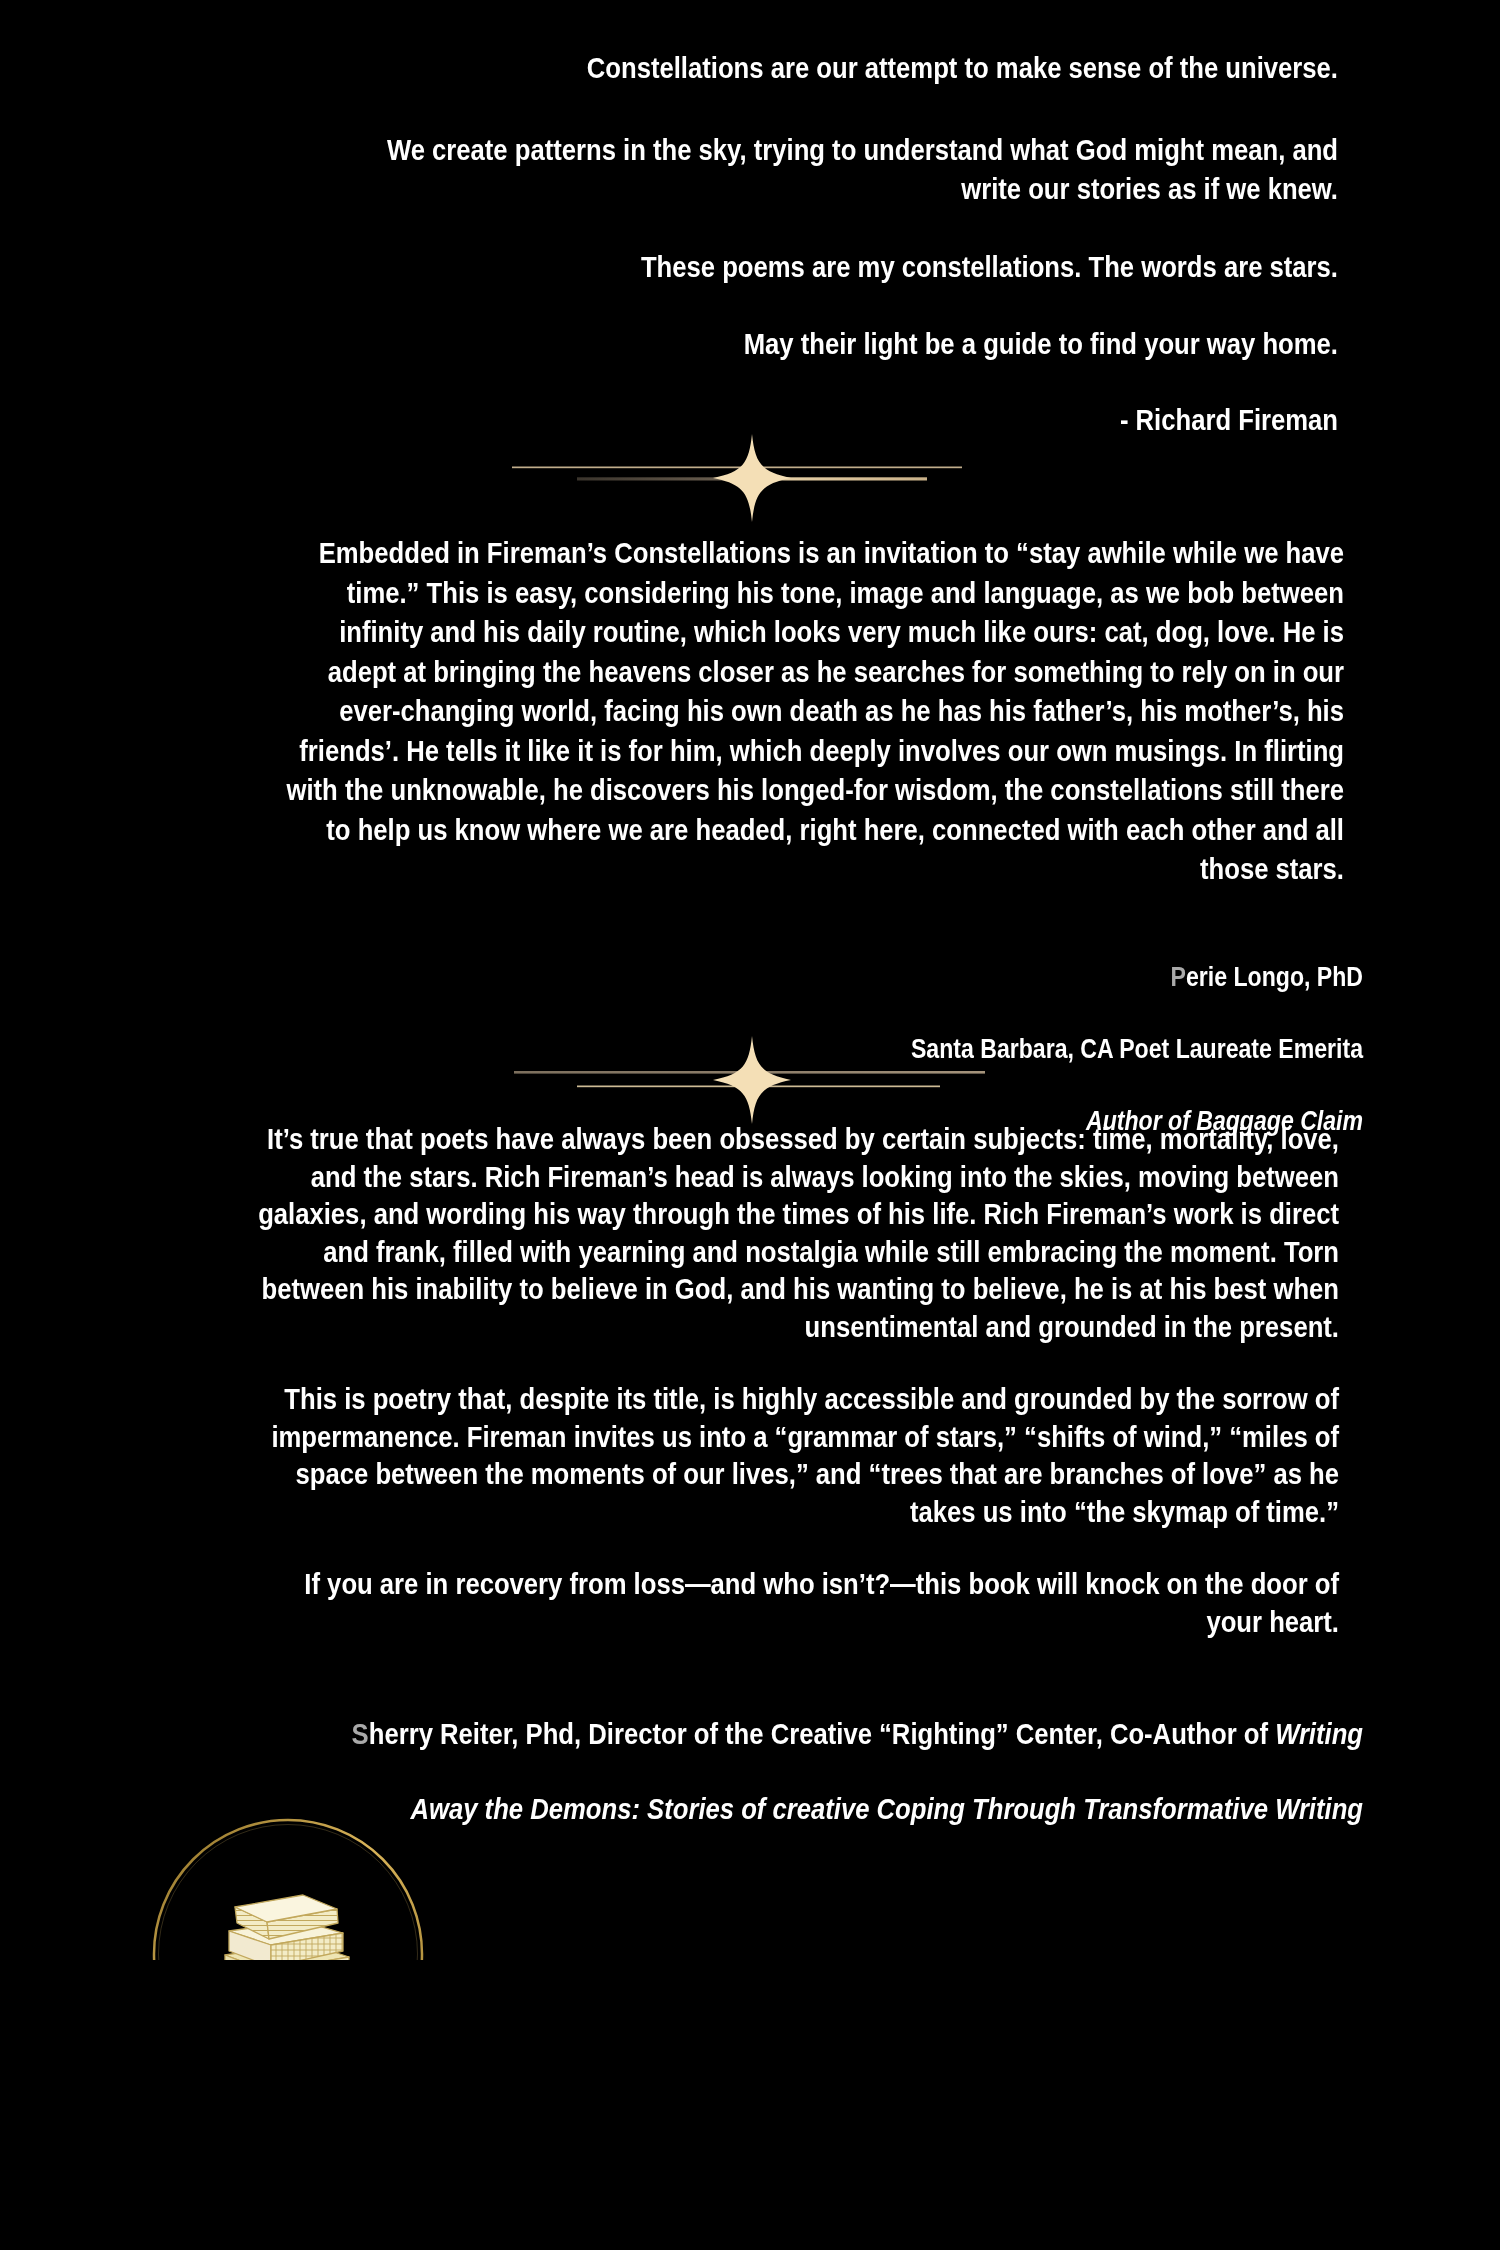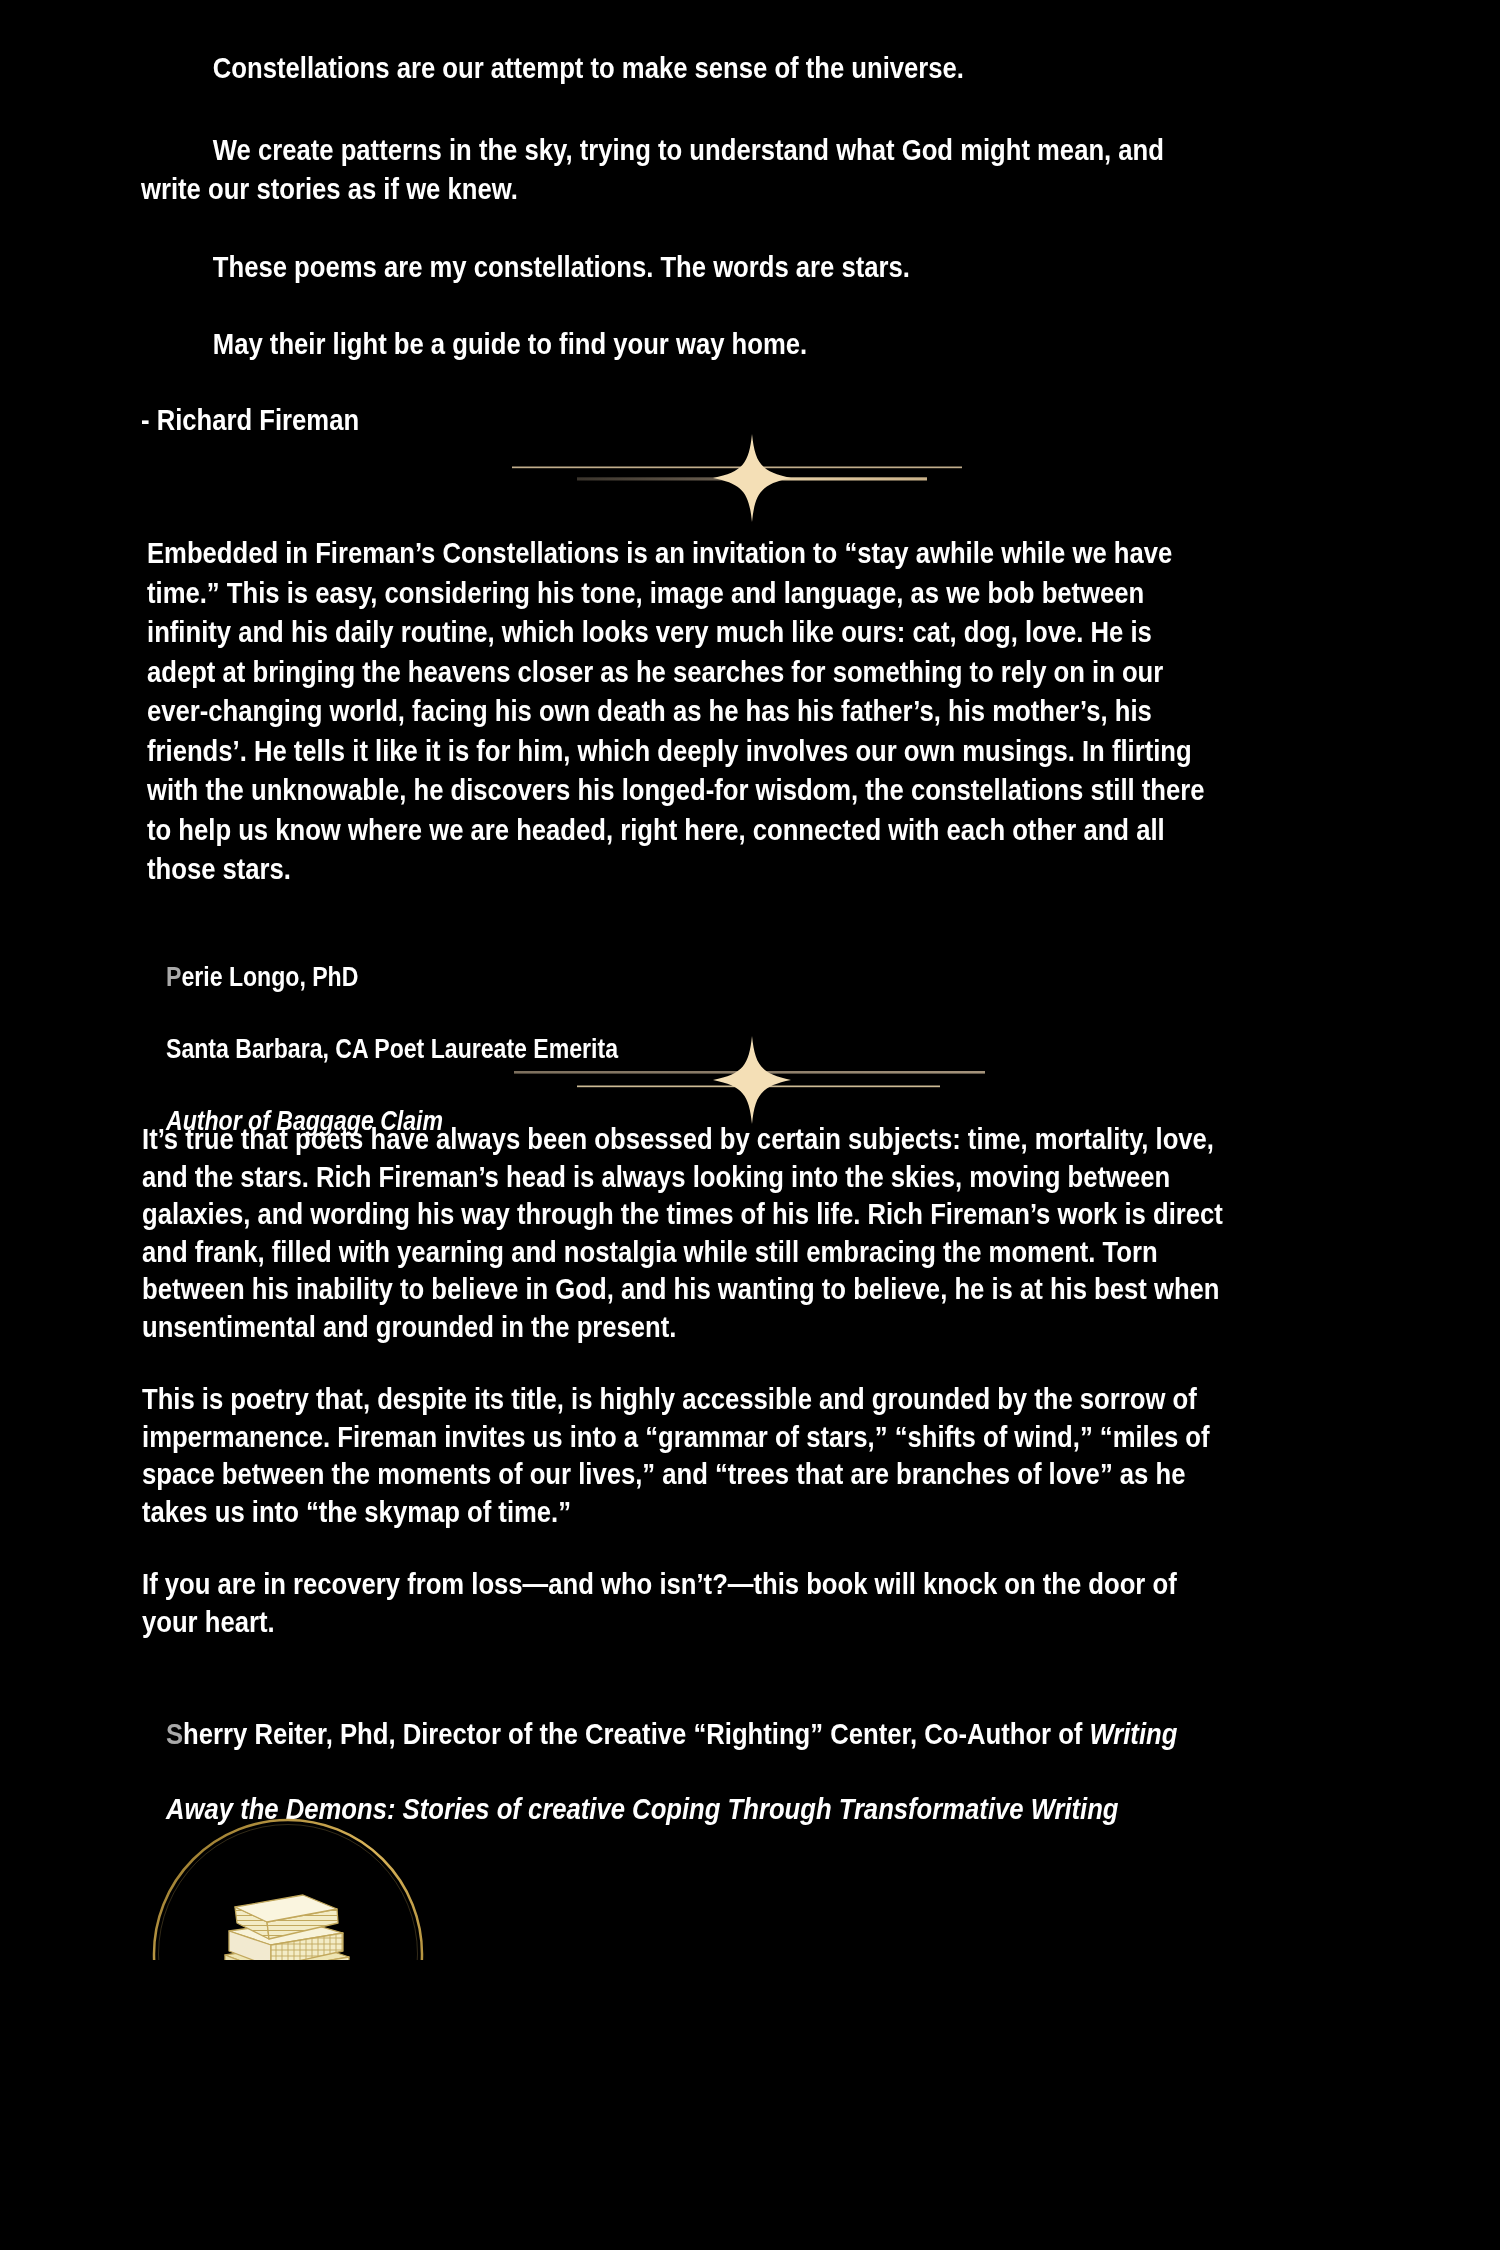--- a/index.html
+++ b/index.html
@@ -2,20 +2,21 @@
 <html><head>
 <meta charset="utf-8">
 <style>
   html,body{margin:0;padding:0;background:#000;}
   #cover{
     position:relative;
     width:1500px;height:1960px;
     background:#000000;
     overflow:hidden;
     font-family:"Liberation Sans", sans-serif;
+    text-align:right;
   }
   .abs{position:absolute;}
   .txt{
     color:#ffffff;
     font-weight:bold;
     font-size:30px;
     line-height:39px;
     white-space:pre-line;
     transform:scaleX(0.855);
     transform-origin:0 0;

